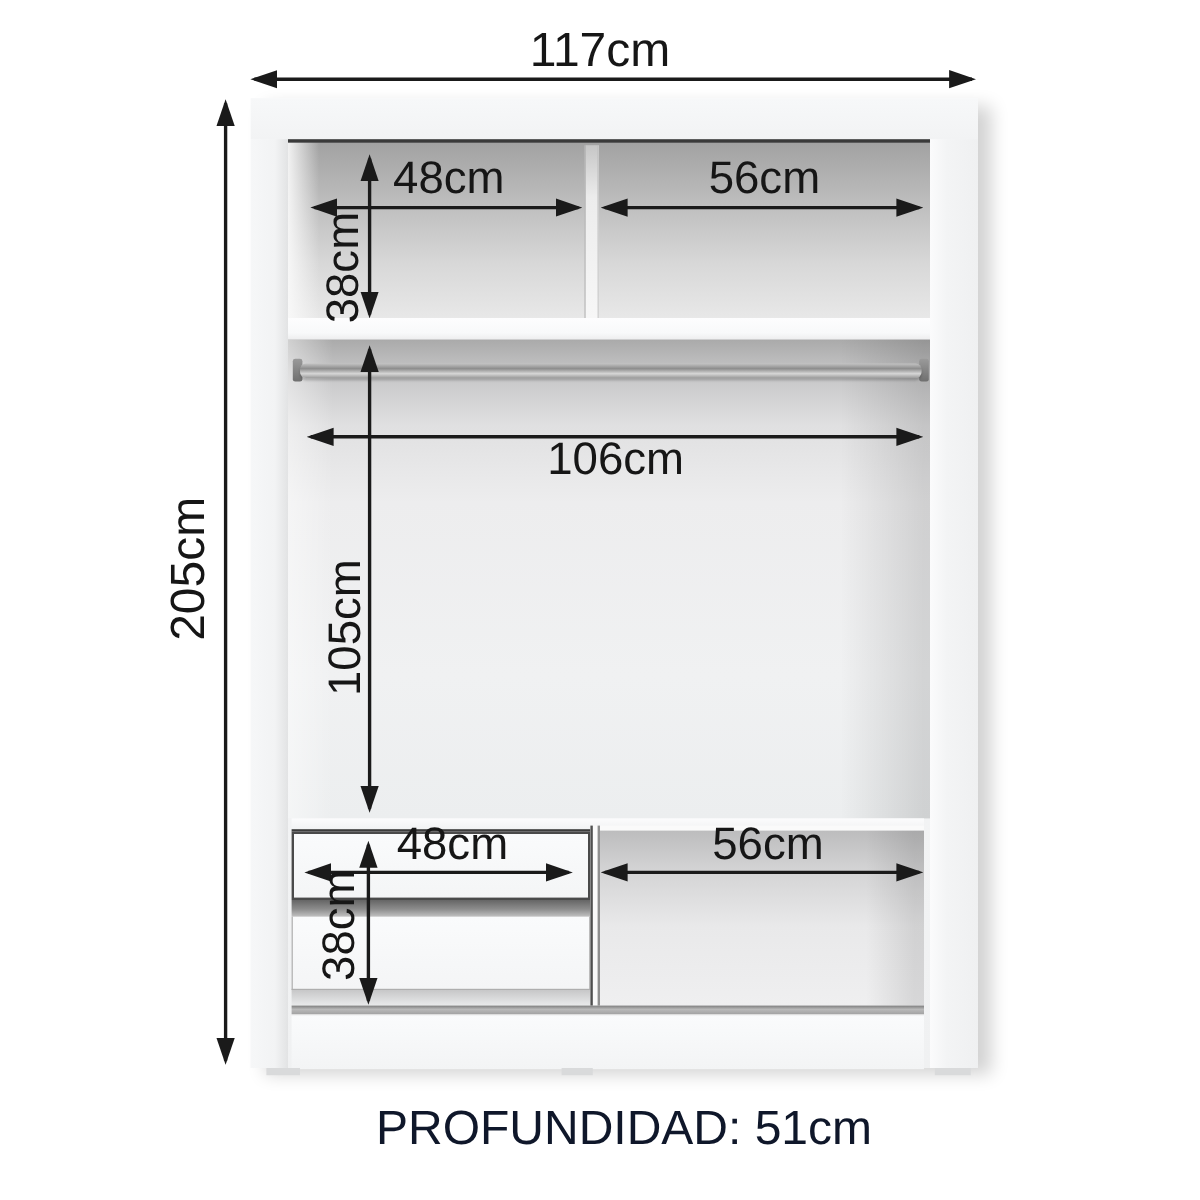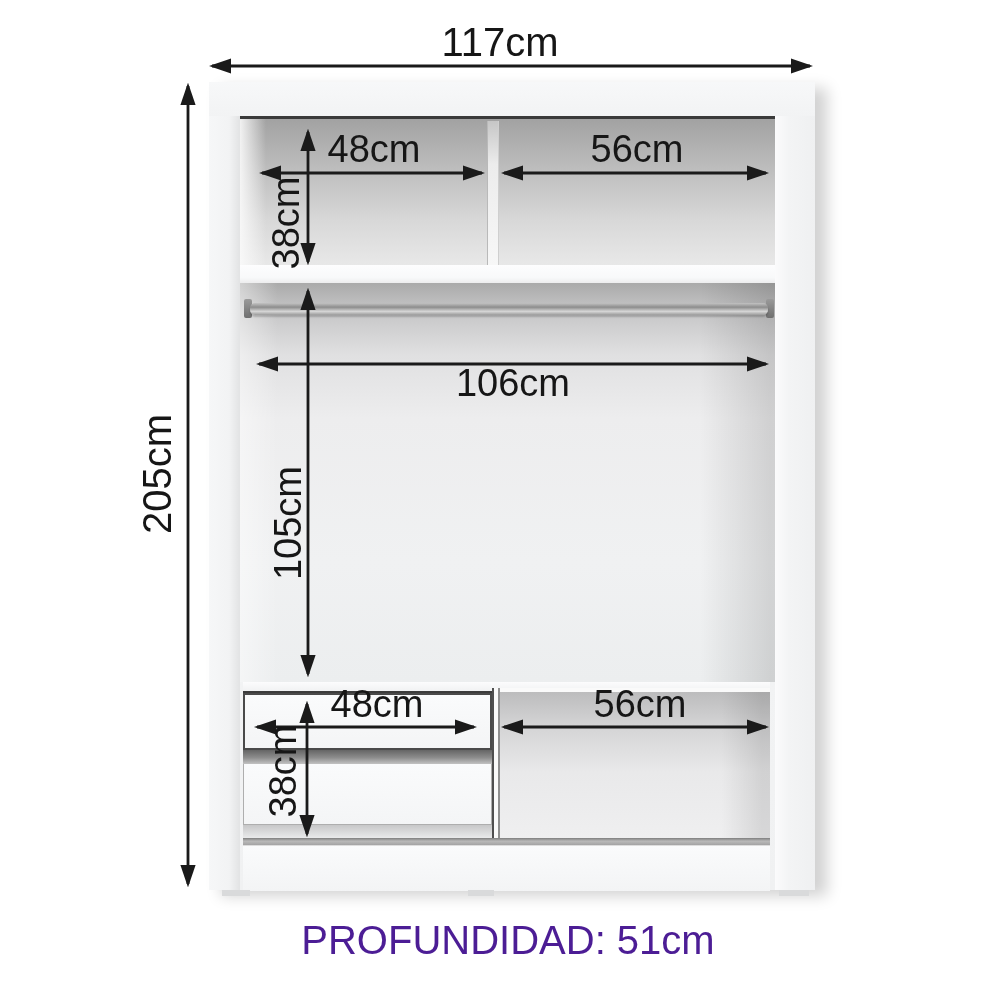--- a/index.html
+++ b/index.html
@@ -3,22 +3,22 @@
 <meta charset="utf-8">
 <style>
   html,body{margin:0;padding:0;background:#ffffff;}
   #canvas{position:relative;width:1000px;height:1000px;background:#ffffff;overflow:hidden;
           font-family:"Liberation Sans", sans-serif;}
   .abs{position:absolute;}
   .dim-label{position:absolute;font-size:38px;color:#161616;white-space:nowrap;
              transform:translate(-50%,-50%);line-height:1;letter-spacing:0px;}
   .dim-label.big{font-size:40px;}
   .dim-label.rot{transform:translate(-50%,-50%) rotate(-90deg);}
-  .depth-label{position:absolute;font-size:40px;color:#4c1d95;white-space:nowrap;
-               transform:translate(-50%,-50%);line-height:1;}
+  .depth-label{position:absolute;font-size:40px;color:#0f172a;white-space:nowrap;
+               transform:translate(-50%,-50%);line-height:1;margin-left:12px;}
 
   
   .frame{background:linear-gradient(180deg,#f6f7f8 0%,#f3f4f5 60%,#f0f1f2 100%);
          box-shadow:12px 6px 14px rgba(0,0,0,0.18);}
   .wall-left{background:linear-gradient(90deg,#f6f7f8 0%,#f2f3f4 65%,#e2e3e4 100%);}
   .wall-right{background:linear-gradient(90deg,#fbfbfc 0%,#f3f4f5 35%,#eff0f1 100%);}
   .top-panel{background:linear-gradient(180deg,#f7f8f9 0%,#f2f3f4 100%);}
   .upper-comp{border-top:3px solid #3a3a3a;
     background:linear-gradient(180deg,#a2a2a2 0%,#bcbcbc 32%,#d8d8d8 68%,#e9e9e9 100%);}
   .upper-comp .lhl{position:absolute;left:0;top:0;bottom:0;width:26px;

